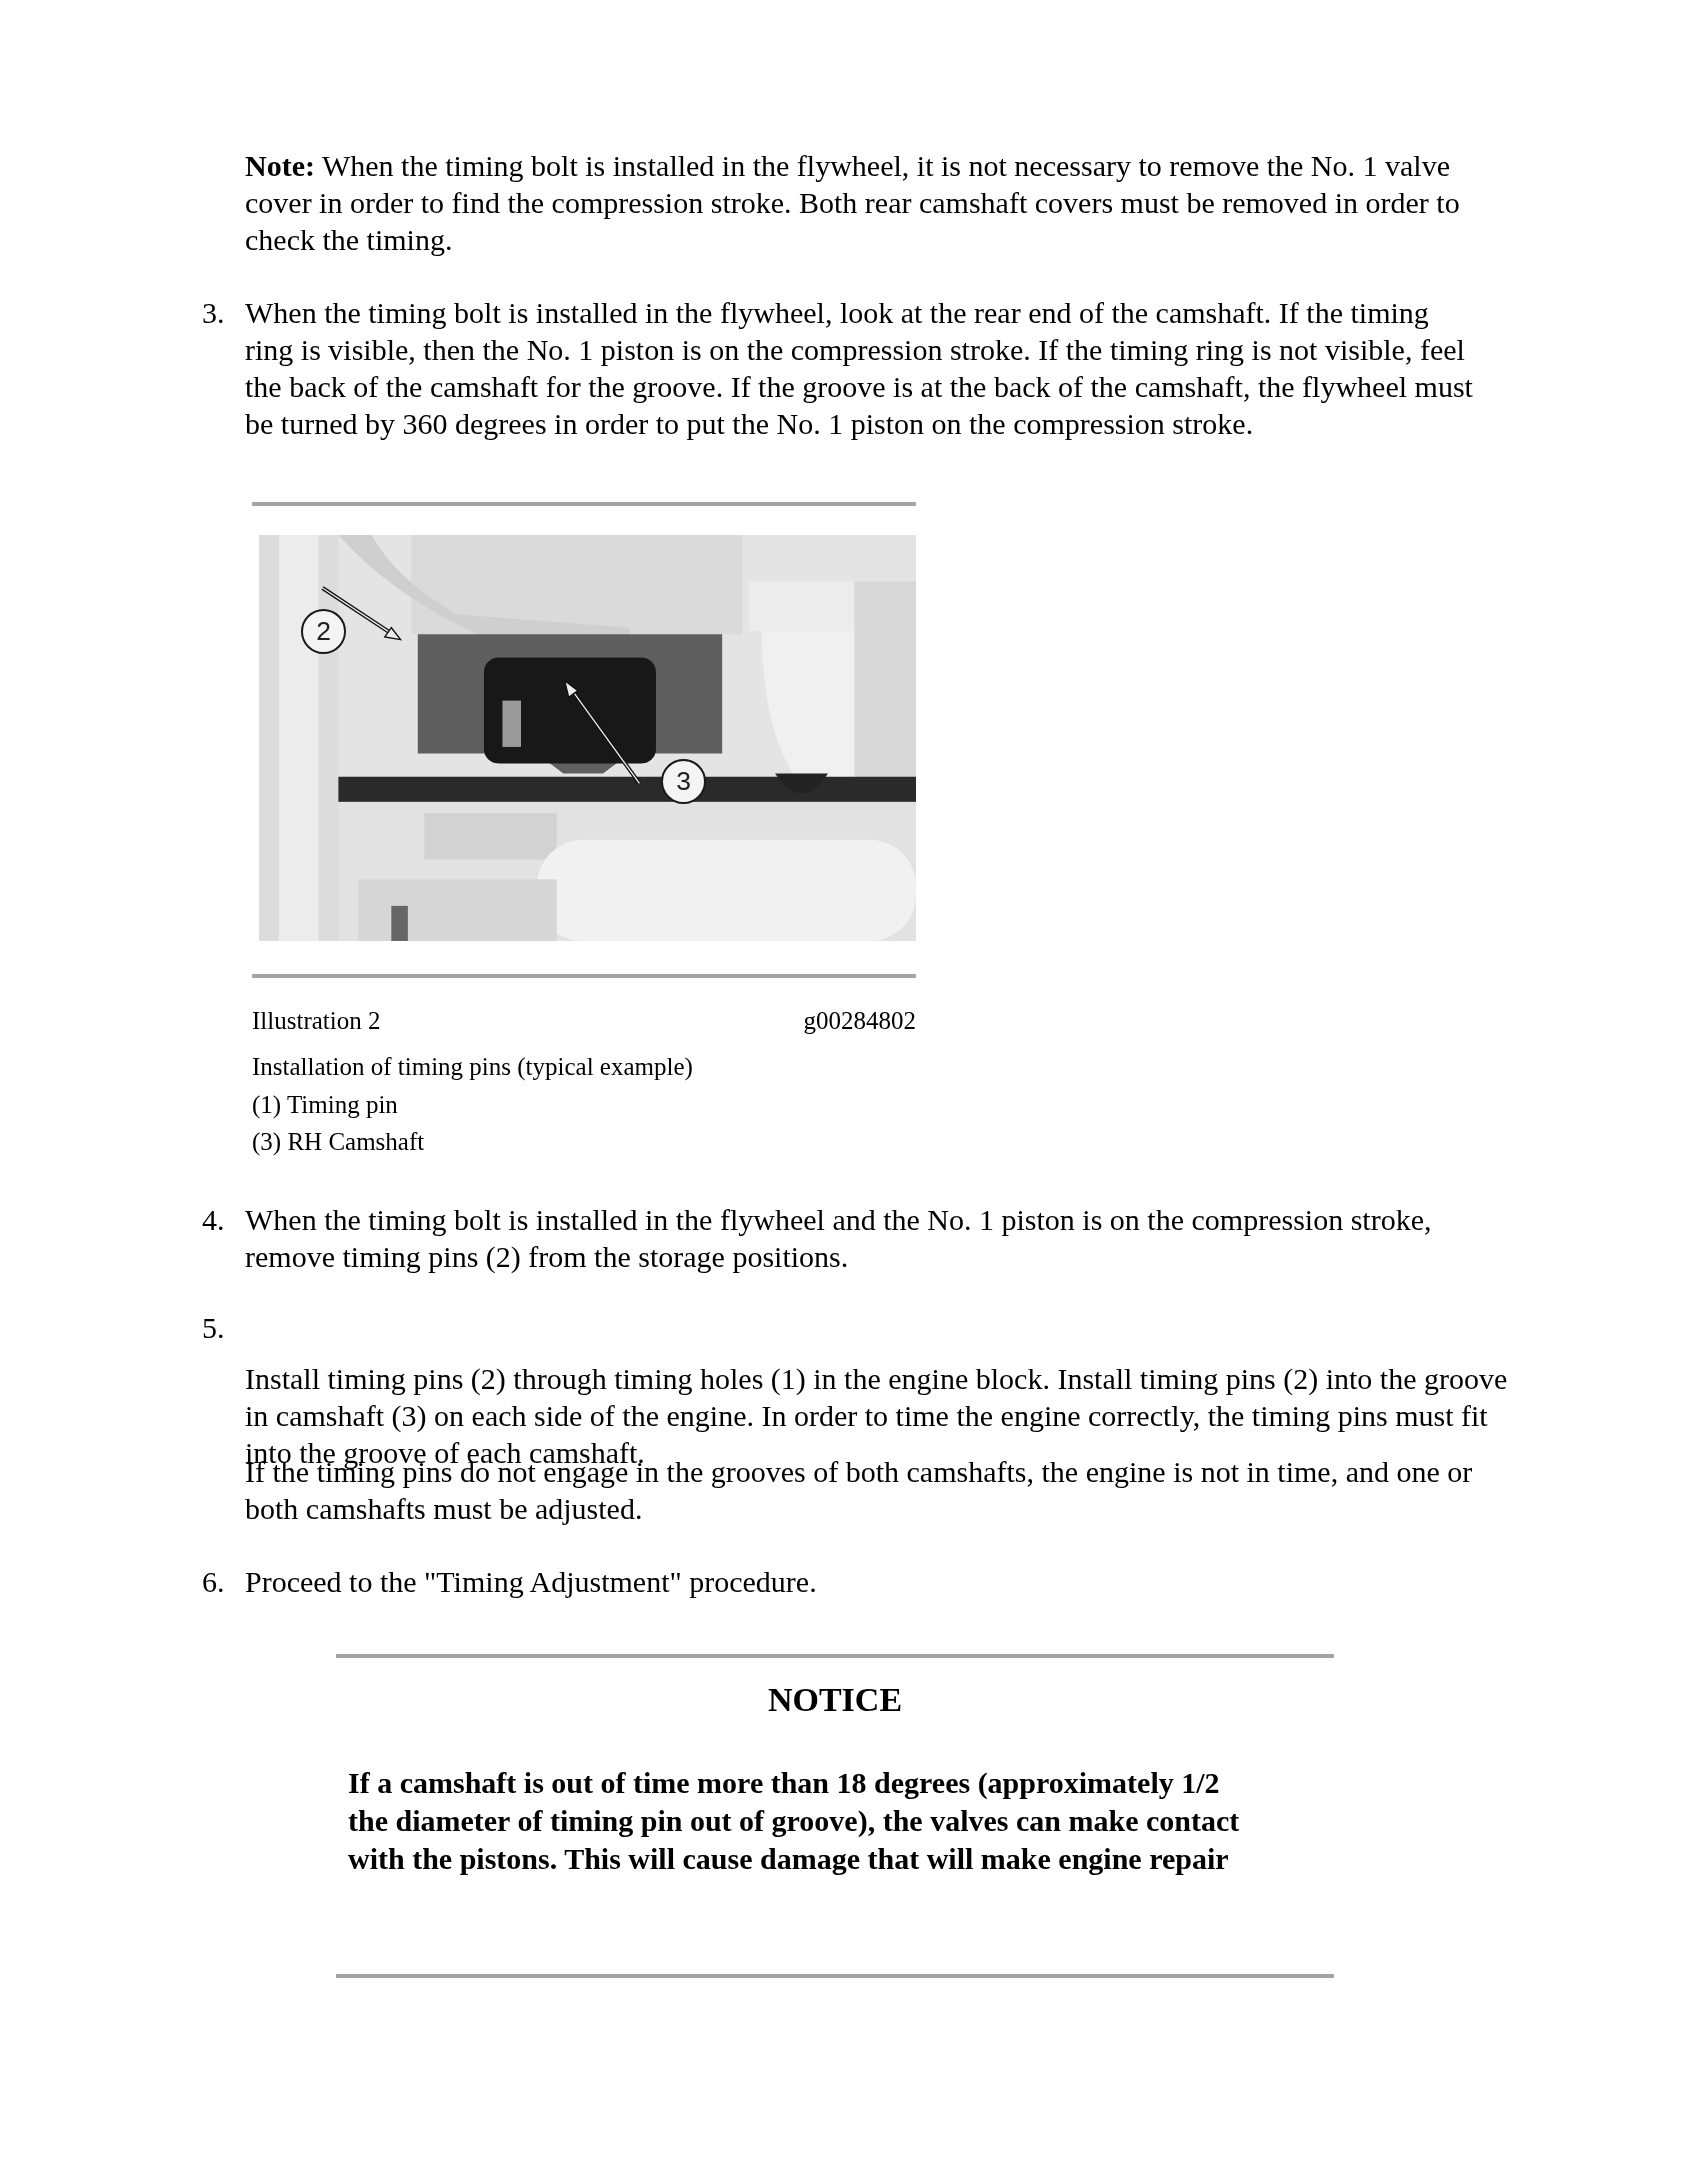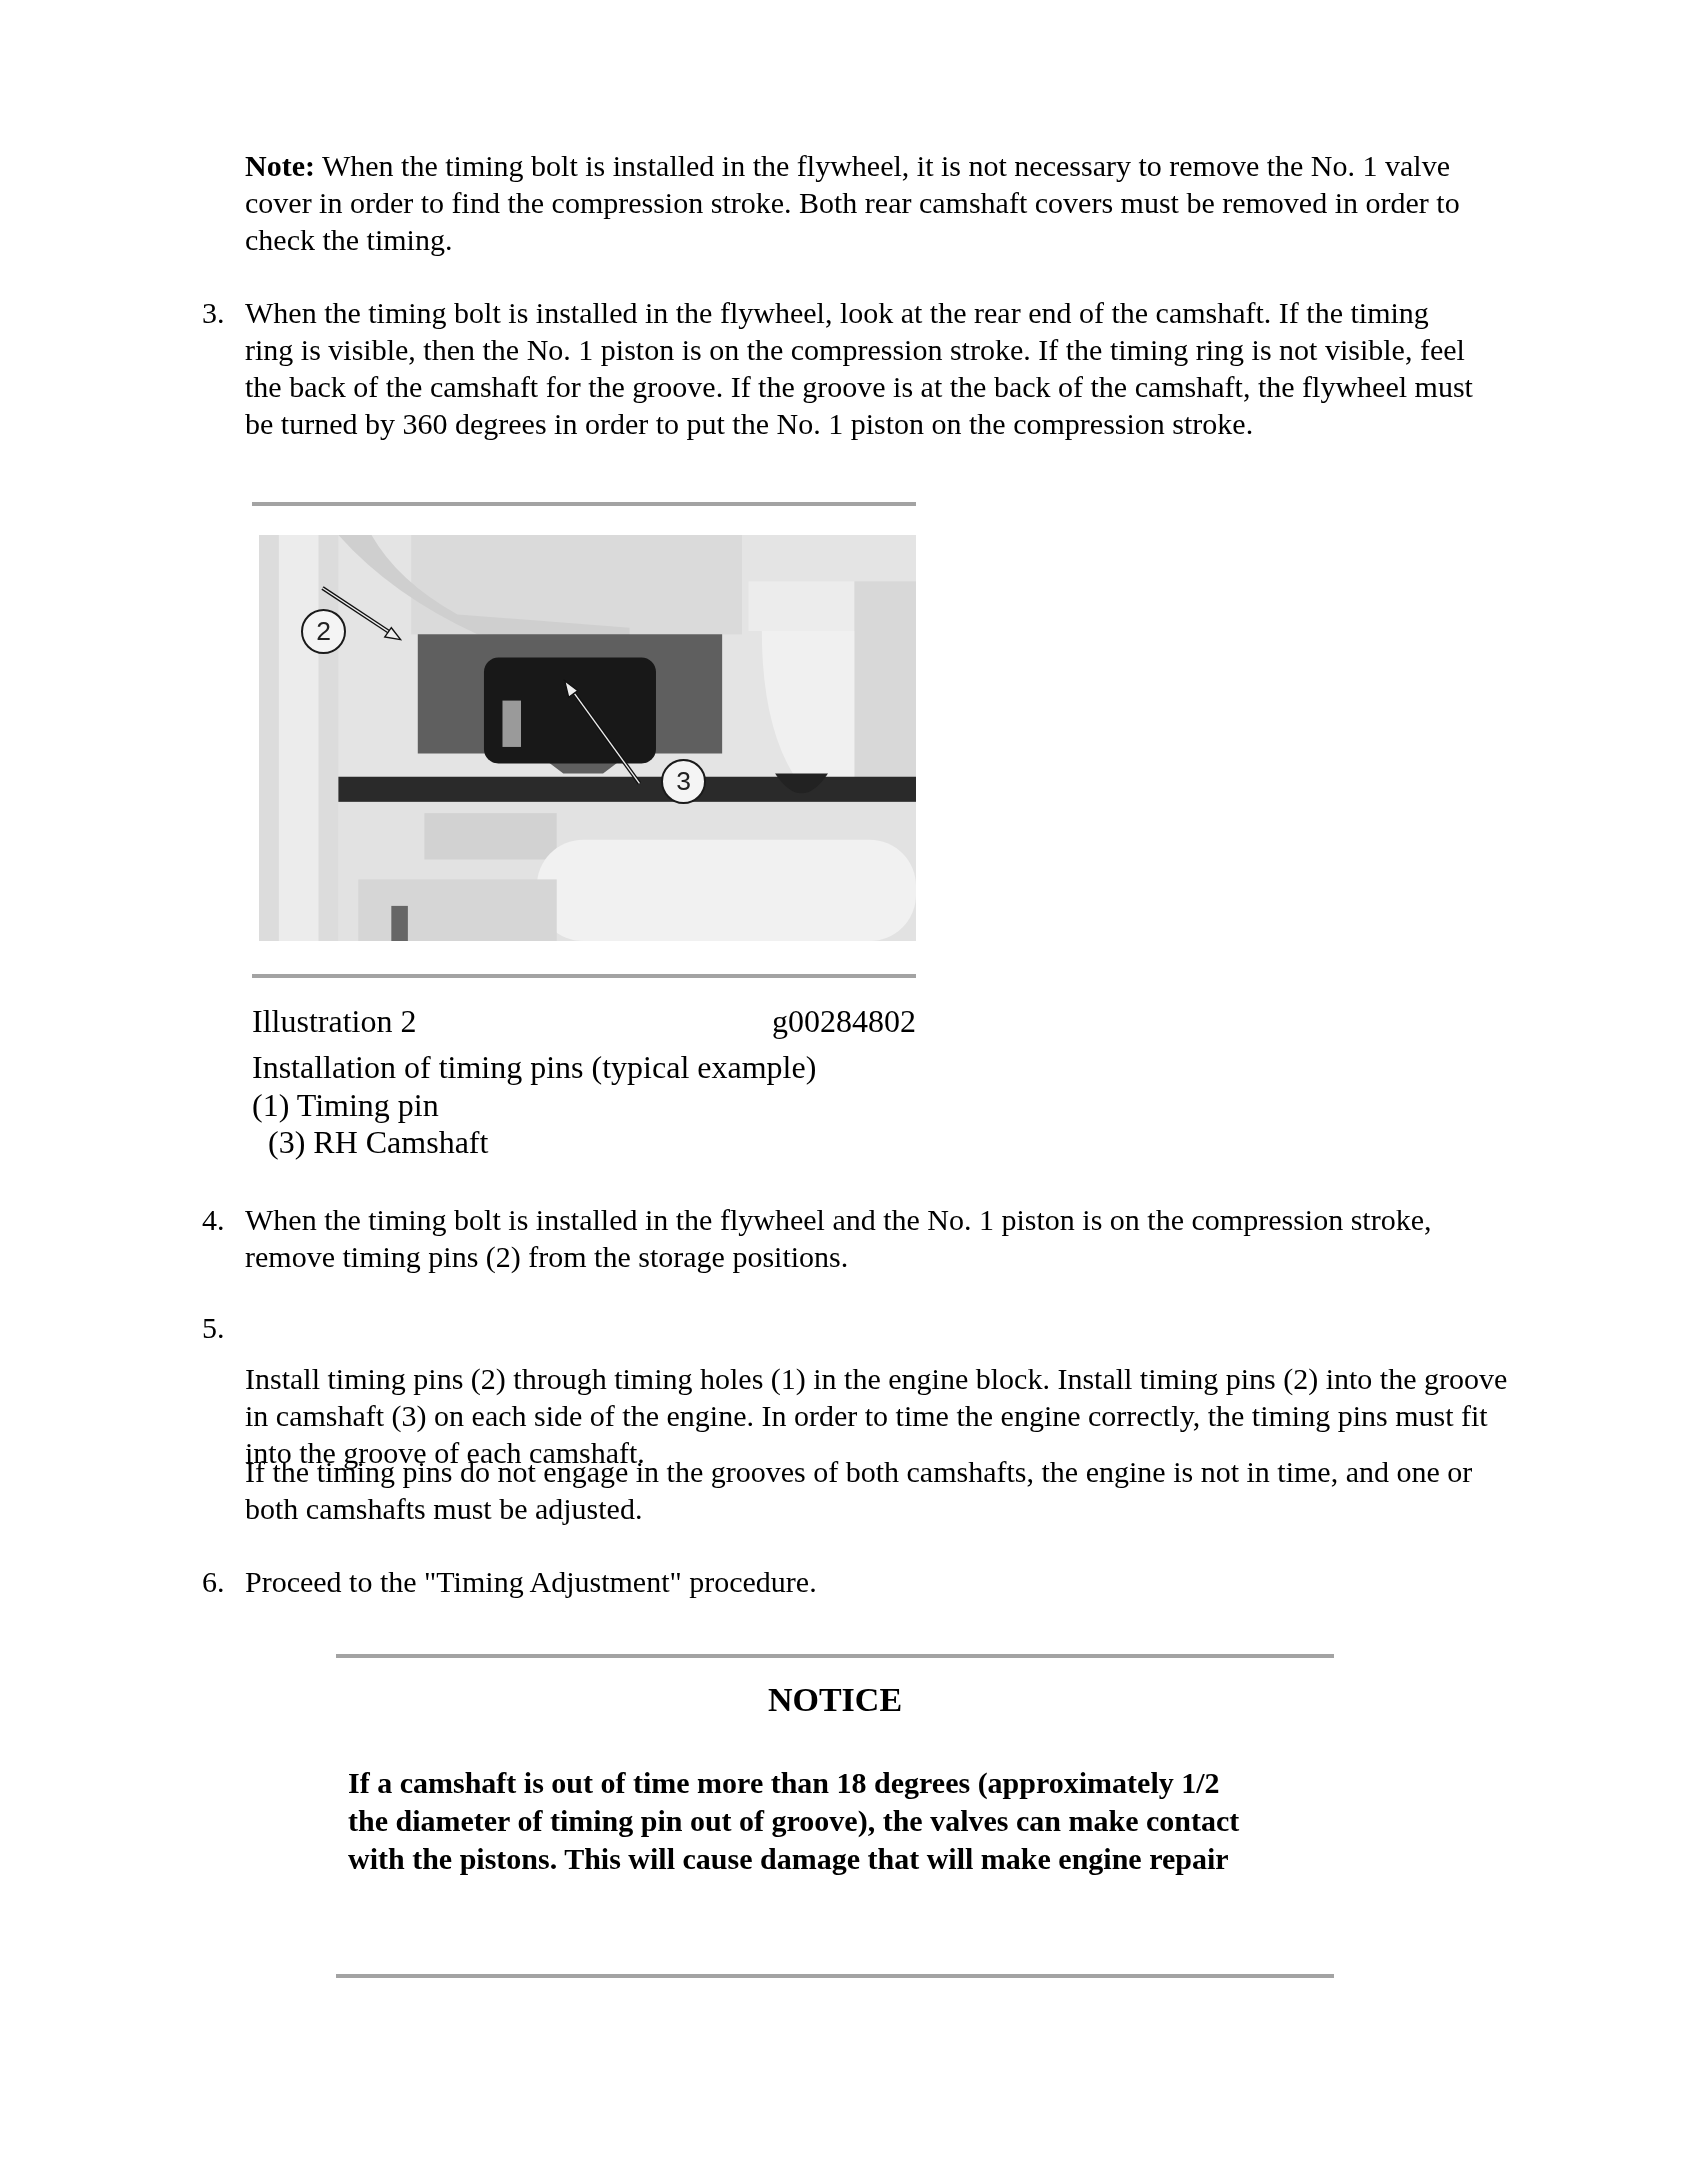--- a/index.html
+++ b/index.html
@@ -3,21 +3,21 @@
 <meta charset="utf-8">
 <style>
   html, body { margin: 0; padding: 0; background: #ffffff; }
   body { width: 1687px; height: 2183px; position: relative; overflow: hidden;
          font-family: "Liberation Serif", "DejaVu Serif", serif; color: #000; }
   .abs { position: absolute; }
   .body-text { font-size: 30px; line-height: 37px; }
   .para { position: absolute; left: 245px; width: 1270px; }
   .num { position: absolute; left: 202px; }
   .rule { position: absolute; height: 4px; background: #a3a3a3; }
-  .caption { font-size: 32px; line-height: 26.5px; }
+  .caption { font-size: 25px; line-height: 26.5px; }
   .notice-text { font-size: 30px; line-height: 38px; font-weight: bold; margin-left: 12px; }
   .photo { position: absolute; left: 259px; top: 535px; width: 657px; height: 406px; overflow: hidden; background: #e6e6e6; }
   .photo svg { width: 100%; height: 100%; display: block; }
   .callout { position: absolute; width: 45px; height: 45px; border: 2.6px solid #1a1a1a; border-radius: 50%;
              background: #f4f4f4; box-sizing: border-box; font-family: "Liberation Sans", sans-serif;
              font-size: 26.5px; line-height: 40px; text-align: center; color: #222; }
 </style>
 </head>
 <body>
 
@@ -67,21 +67,21 @@
   <div class="callout" style="left:42px; top:74px;">2</div>
   <div class="callout" style="left:402px; top:224px;">3</div>
 </div>
 
 <div class="rule" style="left:252px; top:974px; width:664px;"></div>
 
 <div class="abs caption" style="left:252px; top:1008px;">Illustration 2</div>
 <div class="abs caption" style="left:718px; width:198px; text-align:right; top:1008px;">g00284802</div>
 <div class="abs caption" style="left:252px; top:1054px;">Installation of timing pins (typical example)</div>
 <div class="abs caption" style="left:252px; top:1092px;">(1) Timing pin</div>
-<div class="abs caption" style="left:268px; top:1129px;">(3) RH Camshaft</div>
+<div class="abs caption" style="left:252px; top:1129px;">(3) RH Camshaft</div>
 
 <div class="num body-text" style="top:1201px;">4.</div>
 <div class="para body-text" style="top:1201px; width:1231px;">When the timing bolt is installed in the flywheel and the No. 1 piston is on the compression stroke, remove timing pins (2) from the storage positions.</div>
 
 <div class="num body-text" style="top:1309px;">5.</div>
 <div class="para body-text" style="top:1360px; width:1270px;">Install timing pins (2) through timing holes (1) in the engine block. Install timing pins (2) into the groove in camshaft (3) on each side of the engine. In order to time the engine correctly, the timing pins must fit into the groove of each camshaft.</div>
 <div class="para body-text" style="top:1453px; width:1270px;">If the timing pins do not engage in the grooves of both camshafts, the engine is not in time, and one or both camshafts must be adjusted.</div>
 
 <div class="num body-text" style="top:1563px;">6.</div>
 <div class="para body-text" style="top:1563px;">Proceed to the "Timing Adjustment" procedure.</div>

